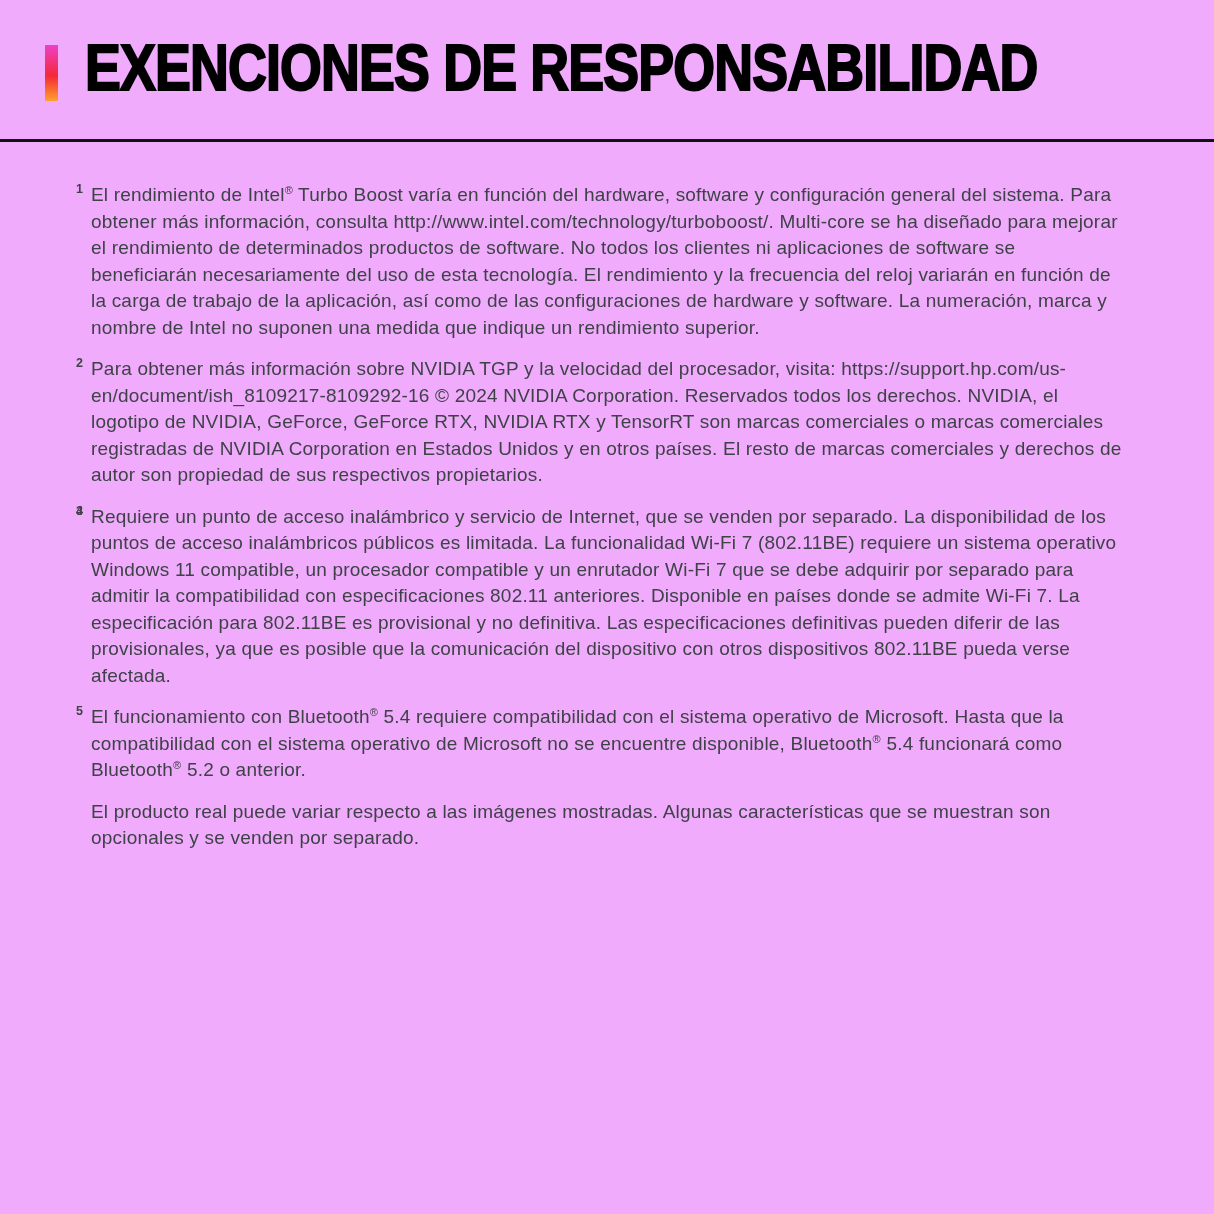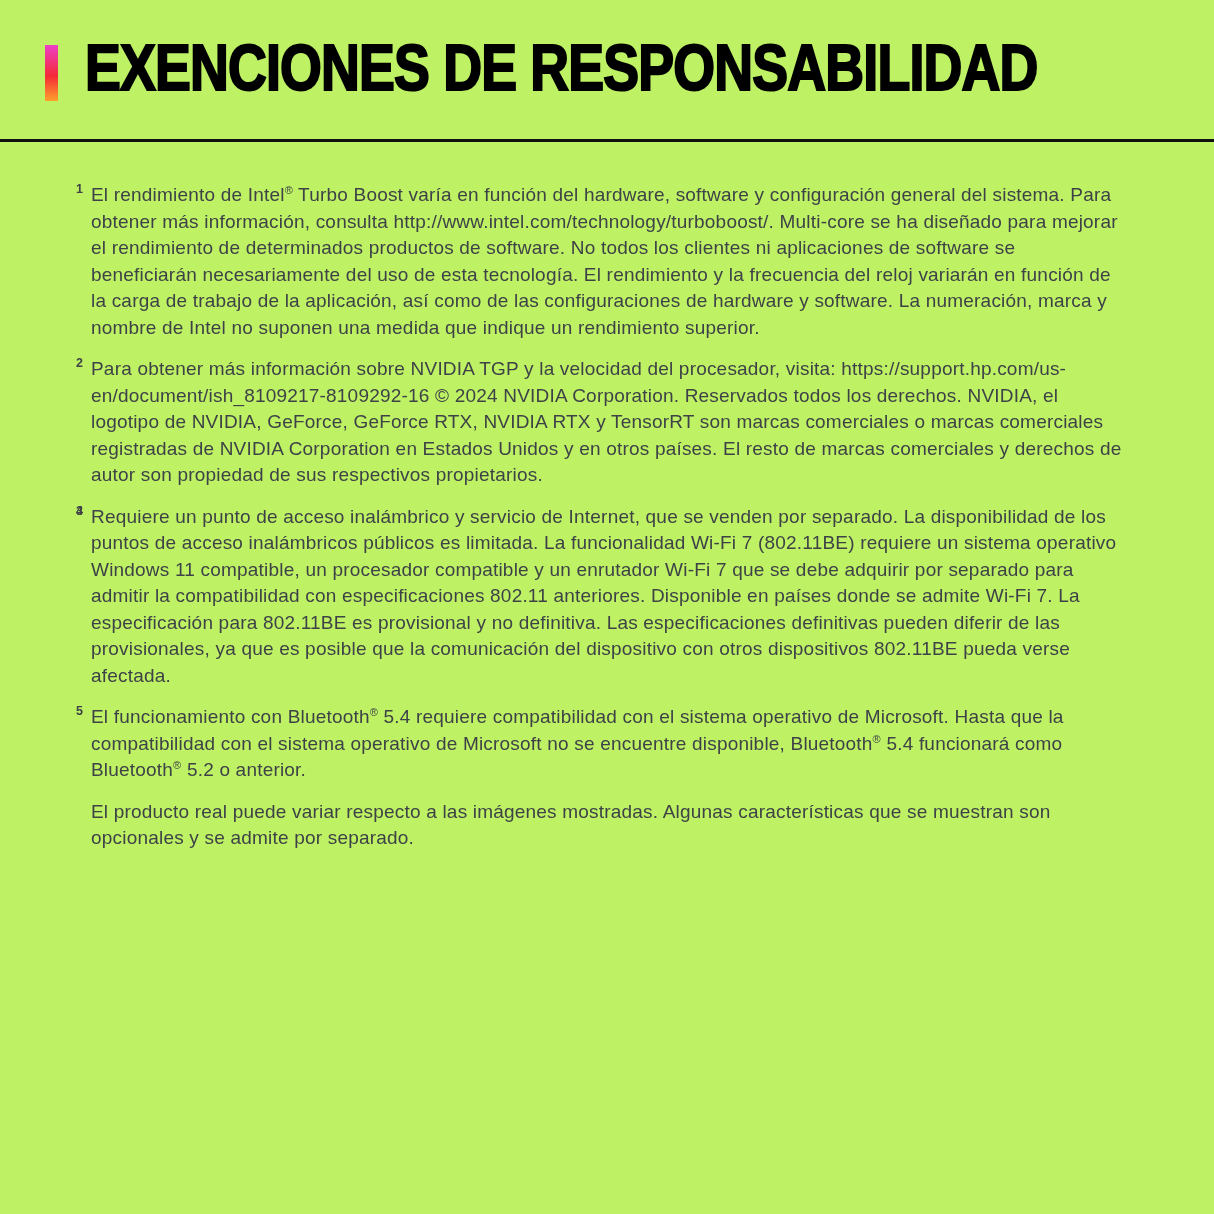--- a/index.html
+++ b/index.html
@@ -4,21 +4,21 @@
 <style>
   * { margin: 0; padding: 0; box-sizing: border-box; }
   html, body { background: #ffffff; }
   body {
     width: 1214px;
     height: 1214px;
     position: relative;
     overflow: hidden;
     font-family: "Liberation Sans", sans-serif;
   }
-  .page { position: absolute; inset: 0; background: #bef264; }
+  .page { position: absolute; inset: 0; background: #f0abfc; }
 
   
   .accent-bar {
     position: absolute;
     left: 45px;
     top: 45px;
     width: 13px;
     height: 56px;
     background: linear-gradient(180deg, #ee3fc8 0%, #f42937 55%, #ffa12b 100%);
   }
@@ -111,17 +111,17 @@
       <span class="fn-text">Requiere un punto de acceso inalámbrico y servicio de Internet, que se venden por separado. La disponibilidad de los puntos de acceso inalámbricos públicos es limitada. La funcionalidad Wi-Fi 7 (802.11BE) requiere un sistema operativo Windows 11 compatible, un procesador compatible y un enrutador Wi-Fi 7 que se debe adquirir por separado para admitir la compatibilidad con especificaciones 802.11 anteriores. Disponible en países donde se admite Wi-Fi 7. La especificación para 802.11BE es provisional y no definitiva. Las especificaciones definitivas pueden diferir de las provisionales, ya que es posible que la comunicación del dispositivo con otros dispositivos 802.11BE pueda verse afectada.</span>
     </p>
 
     <p class="footnote">
       <sup class="fn-marker">5</sup>
       <span class="fn-text">El funcionamiento con Bluetooth<sup class="reg">®</sup> 5.4 requiere compatibilidad con el sistema operativo de Microsoft. Hasta que la compatibilidad con el sistema operativo de Microsoft no se encuentre disponible, Bluetooth<sup class="reg">®</sup> 5.4 funcionará como Bluetooth<sup class="reg">®</sup> 5.2 o anterior.</span>
     </p>
 
     <p class="footnote footnote--continuation">
       <sup class="fn-marker"></sup>
-      <span class="fn-text">El producto real puede variar respecto a las imágenes mostradas. Algunas características que se muestran son opcionales y se admite por separado.</span>
+      <span class="fn-text">El producto real puede variar respecto a las imágenes mostradas. Algunas características que se muestran son opcionales y se venden por separado.</span>
     </p>
 
   </main>
 </div>
 
 </body></html>

